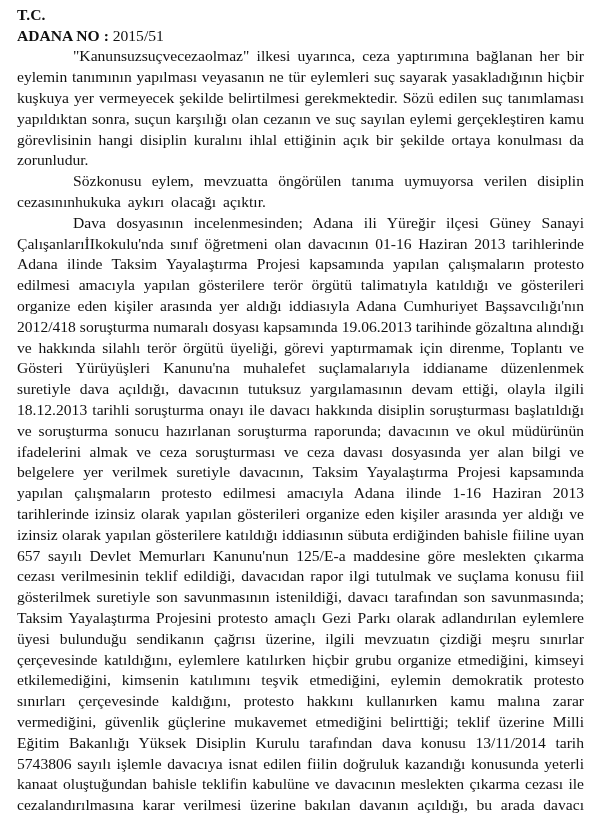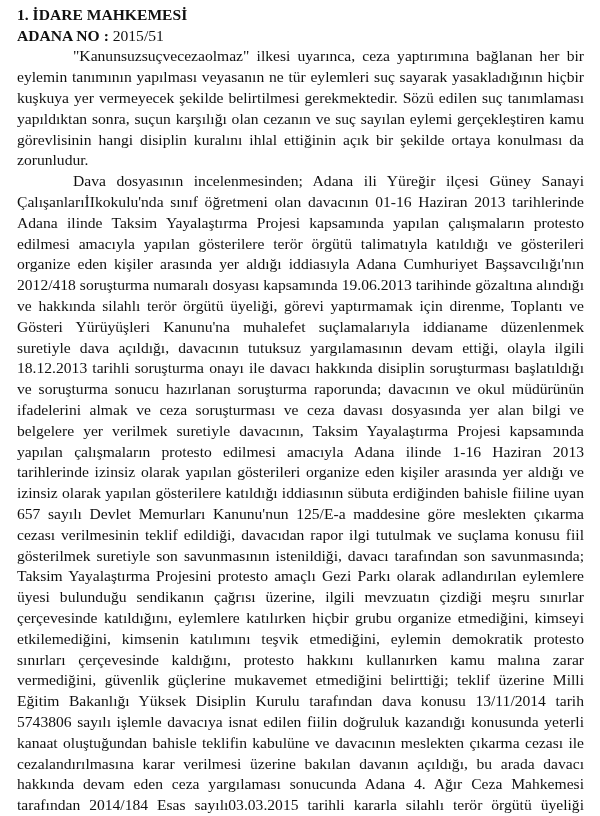--- a/index.html
+++ b/index.html
@@ -36,18 +36,19 @@
       margin: 0;
       text-align: justify;
       text-indent: 56px;
       hyphens: none;
     }
   </style>
 </head>
 <body>
 
 <div class="page">
-  <div class="hdr">1. İDARE MAHKEMESİ</div>
+  <div class="hdr">T.C.</div>
   <div class="hdr"><span>ADANA NO :</span><span class="val"> 2015/51</span></div>
 
   <p class="para">"Kanunsuzsuçvecezaolmaz" ilkesi uyarınca, ceza yaptırımına bağlanan her bir eylemin tanımının yapılması veyasanın ne tür eylemleri suç sayarak yasakladığının hiçbir kuşkuya yer vermeyecek şekilde belirtilmesi gerekmektedir. Sözü edilen suç tanımlaması yapıldıktan sonra, suçun karşılığı olan cezanın ve suç sayılan eylemi gerçekleştiren kamu görevlisinin hangi disiplin kuralını ihlal ettiğinin açık bir şekilde ortaya konulması da zorunludur.</p>
+  <p class="para" style="word-spacing:3px;">Sözkonusu eylem, mevzuatta öngörülen tanıma uymuyorsa verilen disiplin cezasınınhukuka aykırı olacağı açıktır.</p>
   <p class="para">Dava dosyasının incelenmesinden; Adana ili Yüreğir ilçesi Güney Sanayi ÇalışanlarıİIkokulu'nda sınıf öğretmeni olan davacının 01-16 Haziran 2013 tarihlerinde Adana ilinde Taksim Yayalaştırma Projesi kapsamında yapılan çalışmaların protesto edilmesi amacıyla yapılan gösterilere terör örgütü talimatıyla katıldığı ve gösterileri organize eden kişiler arasında yer aldığı iddiasıyla Adana Cumhuriyet Başsavcılığı'nın 2012/418 soruşturma numaralı dosyası kapsamında 19.06.2013 tarihinde gözaltına alındığı ve hakkında silahlı terör örgütü üyeliği, görevi yaptırmamak için direnme, Toplantı ve Gösteri Yürüyüşleri Kanunu'na muhalefet suçlamalarıyla iddianame düzenlenmek suretiyle dava açıldığı, davacının tutuksuz yargılamasının devam ettiği, olayla ilgili 18.12.2013 tarihli soruşturma onayı ile davacı hakkında disiplin soruşturması başlatıldığı ve soruşturma sonucu hazırlanan soruşturma raporunda; davacının ve okul müdürünün ifadelerini almak ve ceza soruşturması ve ceza davası dosyasında yer alan bilgi ve belgelere yer verilmek suretiyle davacının, Taksim Yayalaştırma Projesi kapsamında yapılan çalışmaların protesto edilmesi amacıyla Adana ilinde 1-16 Haziran 2013 tarihlerinde izinsiz olarak yapılan gösterileri organize eden kişiler arasında yer aldığı ve izinsiz olarak yapılan gösterilere katıldığı iddiasının sübuta erdiğinden bahisle fiiline uyan 657 sayılı Devlet Memurları Kanunu'nun 125/E-a maddesine göre meslekten çıkarma cezası verilmesinin teklif edildiği, davacıdan rapor ilgi tutulmak ve suçlama konusu fiil gösterilmek suretiyle son savunmasının istenildiği, davacı tarafından son savunmasında; Taksim Yayalaştırma Projesini protesto amaçlı Gezi Parkı olarak adlandırılan eylemlere üyesi bulunduğu sendikanın çağrısı üzerine, ilgili mevzuatın çizdiği meşru sınırlar çerçevesinde katıldığını, eylemlere katılırken hiçbir grubu organize etmediğini, kimseyi etkilemediğini, kimsenin katılımını teşvik etmediğini, eylemin demokratik protesto sınırları çerçevesinde kaldığını, protesto hakkını kullanırken kamu malına zarar vermediğini, güvenlik güçlerine mukavemet etmediğini belirttiği; teklif üzerine Milli Eğitim Bakanlığı Yüksek Disiplin Kurulu tarafından dava konusu 13/11/2014 tarih 5743806 sayılı işlemle davacıya isnat edilen fiilin doğruluk kazandığı konusunda yeterli kanaat oluştuğundan bahisle teklifin kabulüne ve davacının meslekten çıkarma cezası ile cezalandırılmasına karar verilmesi üzerine bakılan davanın açıldığı, bu arada davacı hakkında devam eden ceza yargılaması sonucunda Adana 4. Ağır Ceza Mahkemesi tarafından 2014/184 Esas sayılı03.03.2015 tarihli kararla silahlı terör örgütü üyeliği yönünden suçun davacı tarafından işlenmediğinin sabit olması nedeniyle davacının beraatine karar verildiği, görevi yaptırmamak için direnme, Kanuna aykırı toplantı/gösteri yürüyüşüne katılma, Kanuna aykırı gösteriye taş ile ve yüzünü bez ile örterek katılma suçlarından mahkumiyet hükmü verildiği, mahkumiyet hükümleri ile</p>
 </div>
 
 </body></html>

